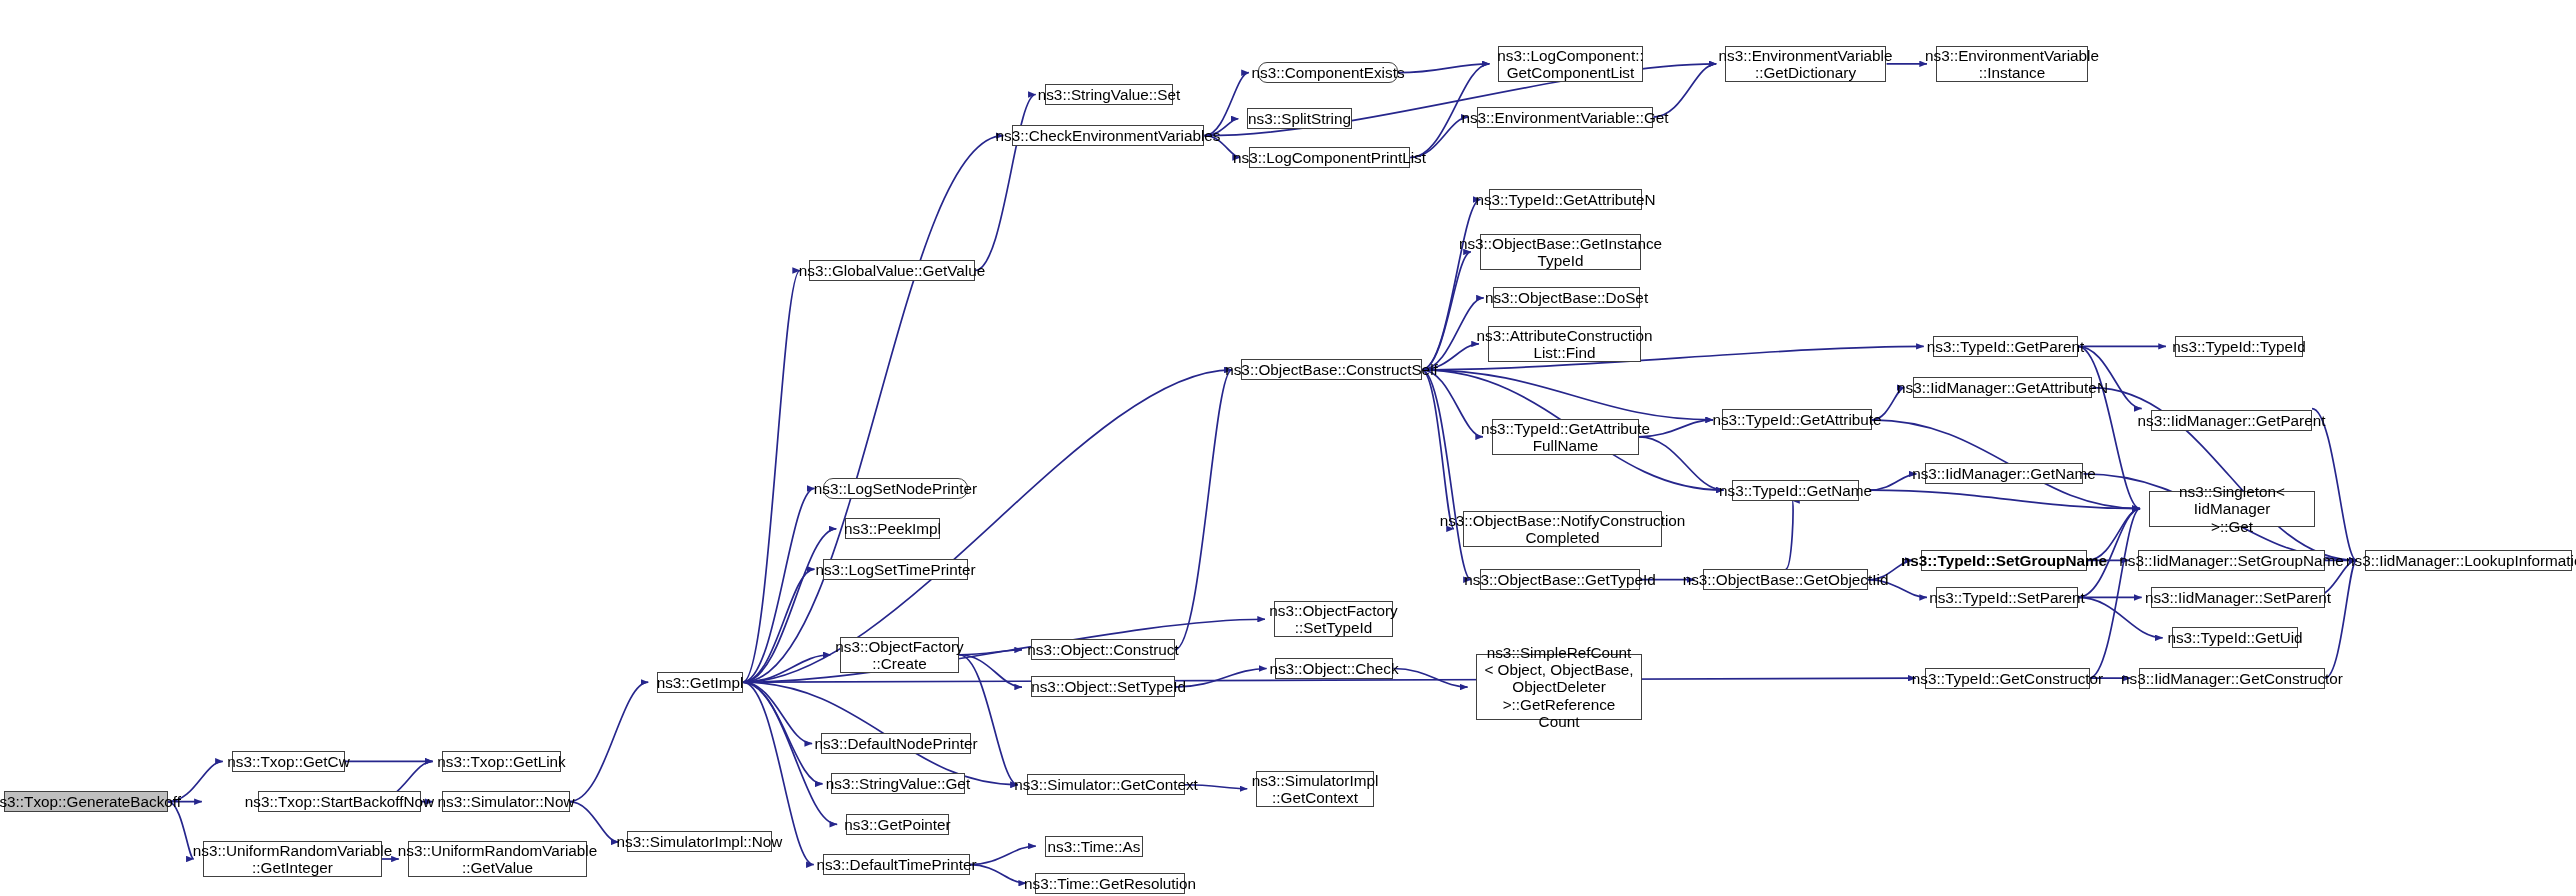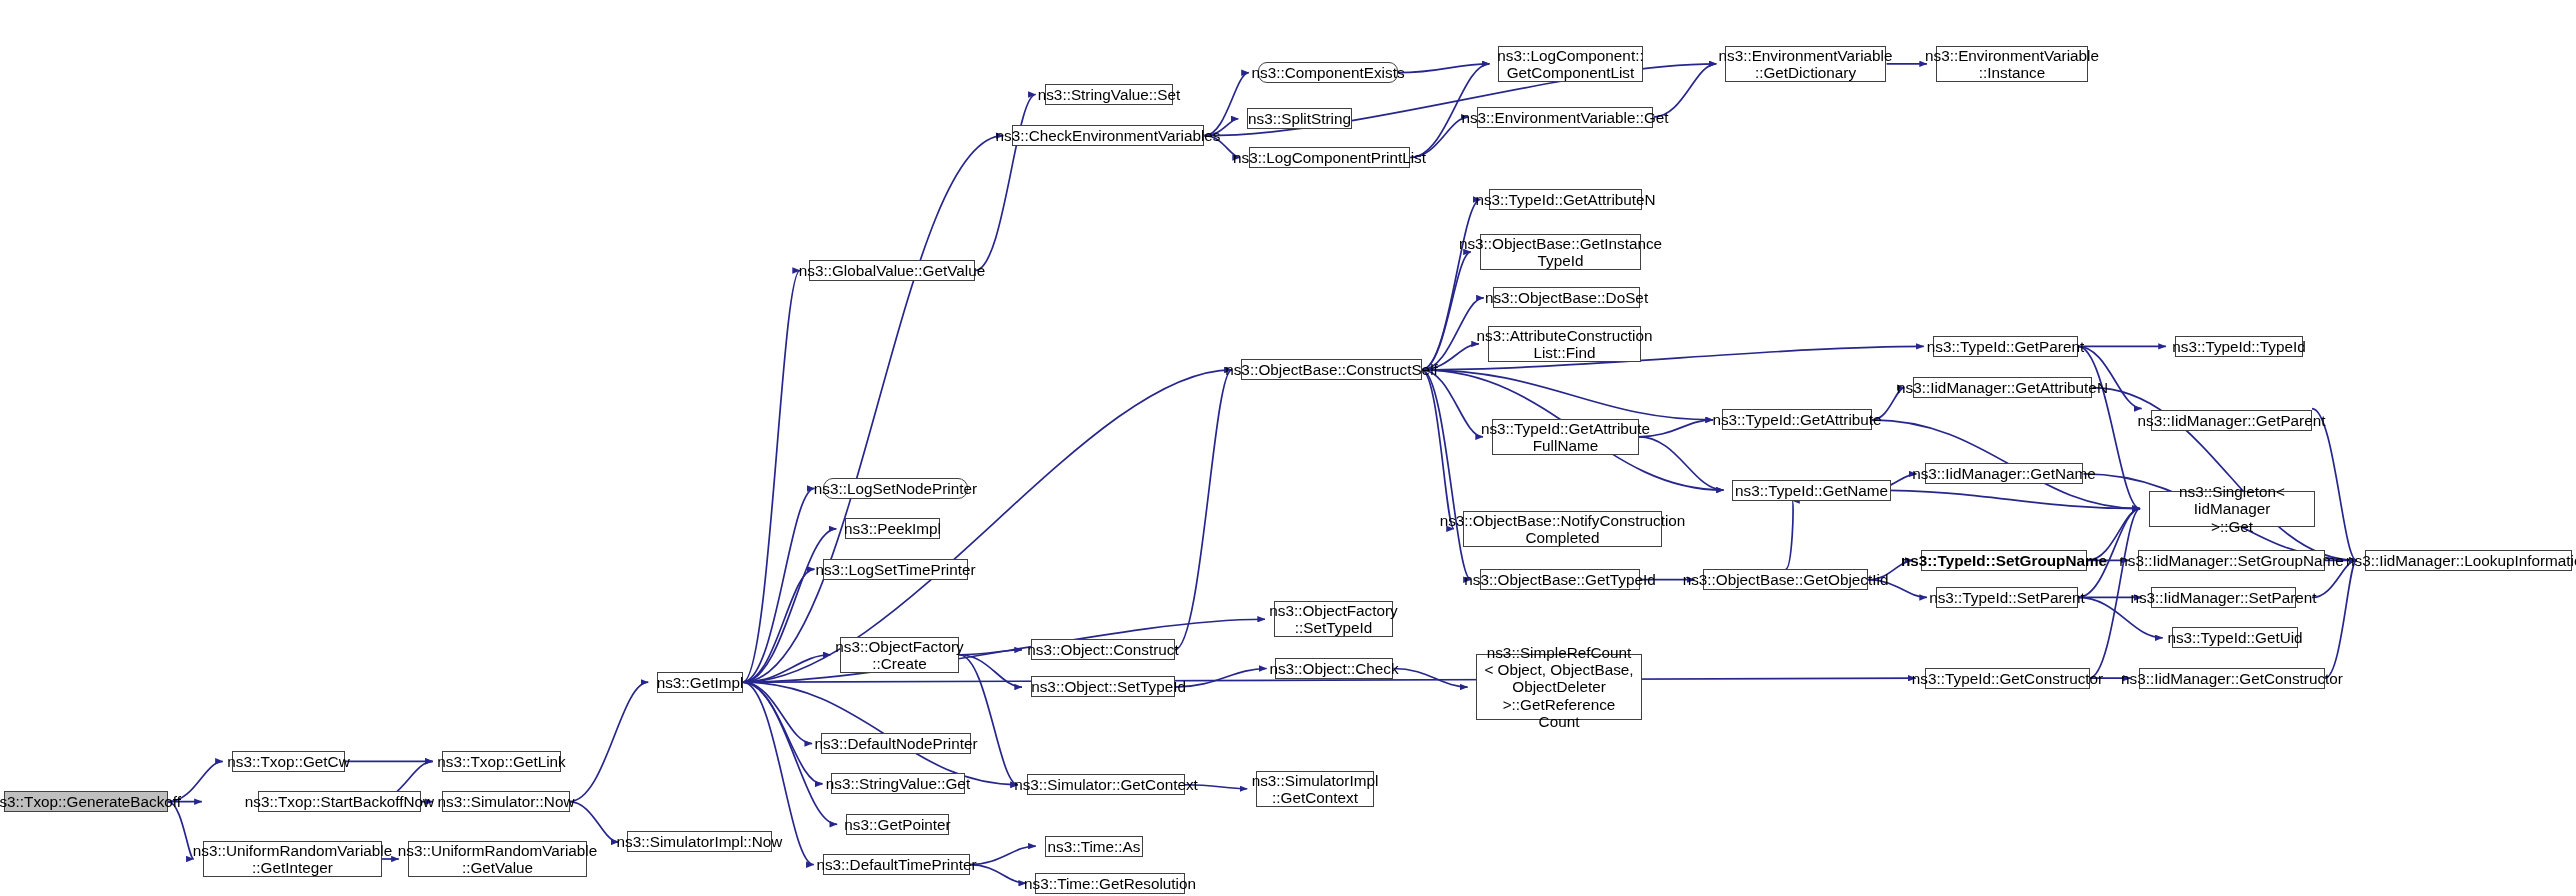--- a/index.html
+++ b/index.html
@@ -153,34 +153,34 @@
       <div class="node" style="left: 1492px; top: 419px; width: 147px; height: 36px;">ns3::TypeId::GetAttribute
 FullName</div>
       <div class="node" style="left: 1463px; top: 511px; width: 199px; height: 36px;">ns3::ObjectBase::NotifyConstruction
 Completed</div>
       <div class="node" style="left: 1480px; top: 569px; width: 160px; height: 21px;">ns3::ObjectBase::GetTypeId</div>
       <div class="node" style="left: 1476px; top: 654px; width: 166px; height: 66px;">ns3::SimpleRefCount
 &lt; Object, ObjectBase,
 ObjectDeleter &gt;::GetReference
 Count</div>
       <div class="node" style="left: 1722px; top: 409px; width: 150px; height: 21px;">ns3::TypeId::GetAttribute</div>
-      <div class="node" style="left: 1732px; top: 480px; width: 159px; height: 21px;">ns3::TypeId::GetName</div>
+      <div class="node" style="left: 1732px; top: 480px; width: 127px; height: 21px;">ns3::TypeId::GetName</div>
       <div class="node" style="left: 1703px; top: 569px; width: 165px; height: 21px;">ns3::ObjectBase::GetObjectIid</div>
       <div class="node" style="left: 1933px; top: 336px; width: 145px; height: 21px;">ns3::TypeId::GetParent</div>
       <div class="node" style="left: 1913px; top: 377px; width: 179px; height: 21px;">ns3::IidManager::GetAttributeN</div>
       <div class="node" style="left: 1925px; top: 463px; width: 158px; height: 21px;">ns3::IidManager::GetName</div>
       <div class="node" style="left: 1921px; top: 550px; width: 166px; height: 21px; font-weight: bold;">ns3::TypeId::SetGroupName</div>
       <div class="node" style="left: 1936px; top: 587px; width: 142px; height: 21px;">ns3::TypeId::SetParent</div>
       <div class="node" style="left: 1925px; top: 668px; width: 165px; height: 21px;">ns3::TypeId::GetConstructor</div>
       <div class="node" style="left: 2175px; top: 336px; width: 128px; height: 21px;">ns3::TypeId::TypeId</div>
       <div class="node" style="left: 2151px; top: 398px; width: 161px; height: 21px; margin-top: 12px;">ns3::IidManager::GetParent</div>
       <div class="node" style="left: 2149px; top: 491px; width: 166px; height: 36px;">ns3::Singleton&lt; IidManager
 &gt;::Get</div>
       <div class="node" style="left: 2138px; top: 550px; width: 187px; height: 21px;">ns3::IidManager::SetGroupName</div>
-      <div class="node" style="left: 2151px; top: 587px; width: 145px; height: 21px;">ns3::IidManager::SetParent</div>
+      <div class="node" style="left: 2151px; top: 587px; width: 174px; height: 21px;">ns3::IidManager::SetParent</div>
       <div class="node" style="left: 2172px; top: 627px; width: 126px; height: 21px;">ns3::TypeId::GetUid</div>
       <div class="node" style="left: 2139px; top: 668px; width: 186px; height: 21px;">ns3::IidManager::GetConstructor</div>
       <div class="node" style="left: 1725px; top: 46px; width: 161px; height: 36px;">ns3::EnvironmentVariable
 ::GetDictionary</div>
       <div class="node" style="left: 1936px; top: 46px; width: 152px; height: 36px;">ns3::EnvironmentVariable
 ::Instance</div>
       <div class="node" style="left: 2365px; top: 550px; width: 207px; height: 21px;">ns3::IidManager::LookupInformation</div>
     </div>
 </div>
 

